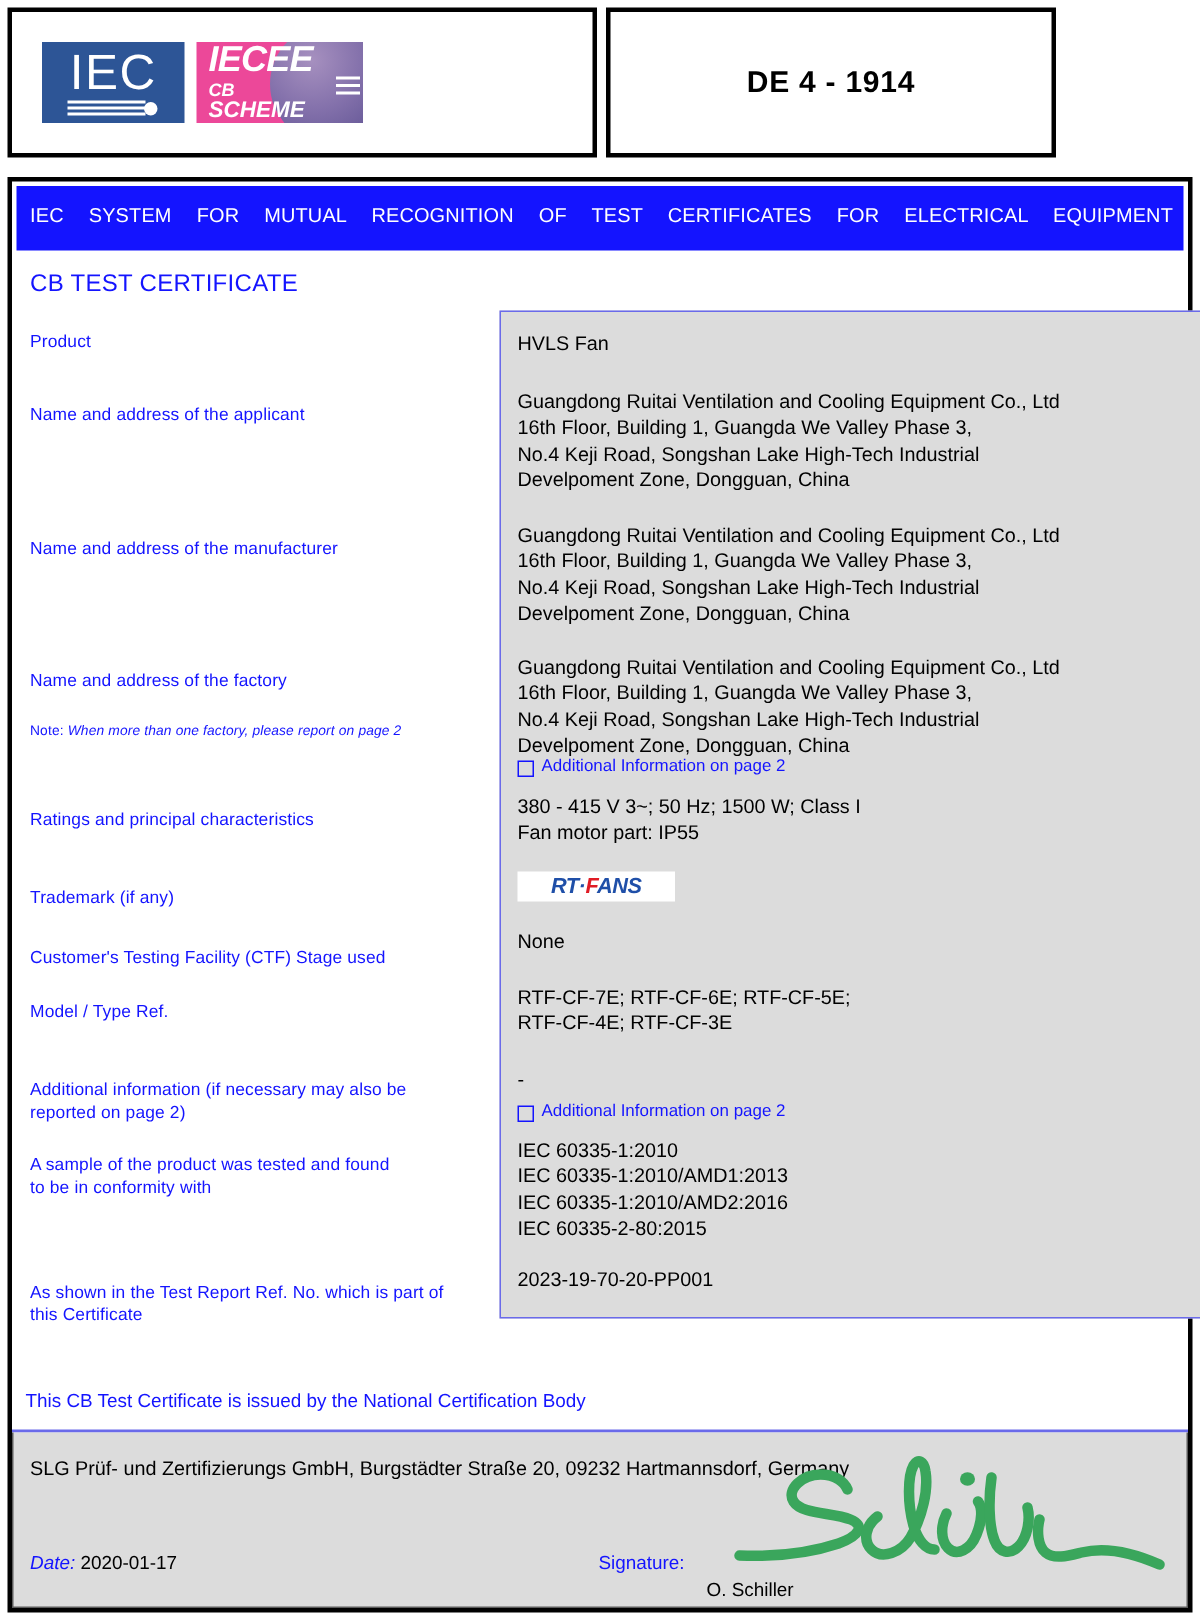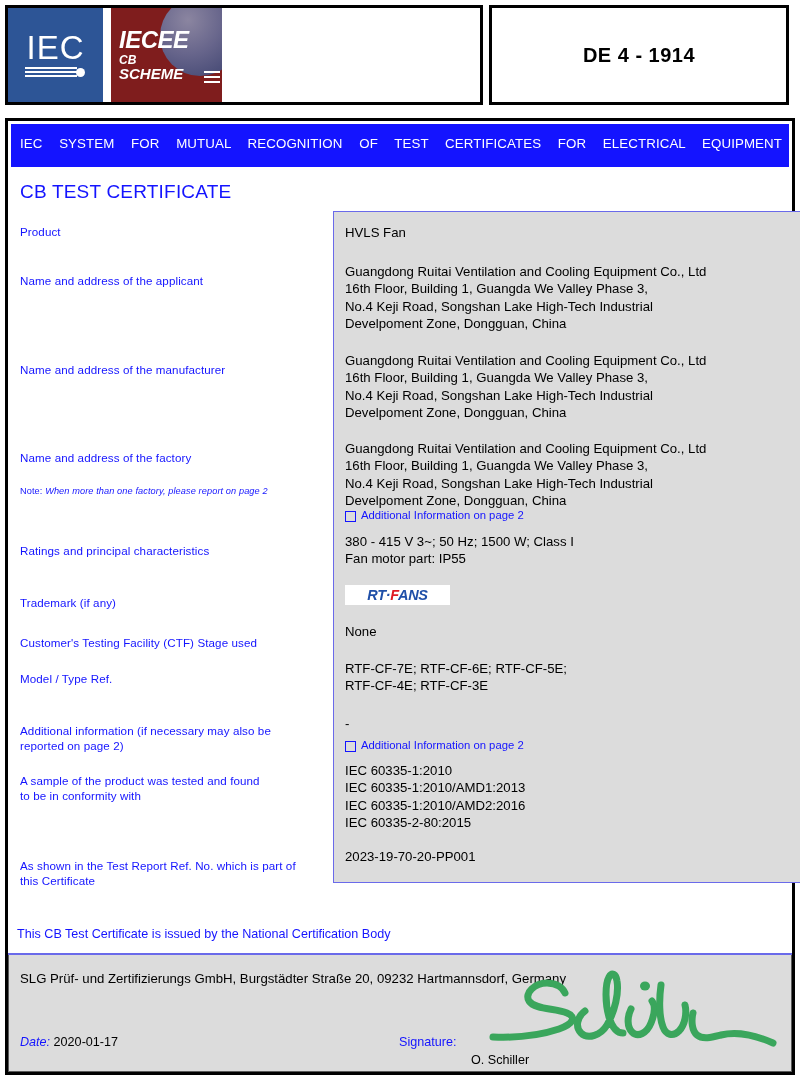--- a/index.html
+++ b/index.html
@@ -26,27 +26,27 @@
     position: absolute;
     left: 5px;
     top: 5px;
     width: 790px;
     height: 100px;
     display: flex;
     gap: 6px;
   }
   .logo-box {
     box-sizing: border-box;
-    width: 478px;
+    width: 393px;
     height: 100px;
     border: 3px solid #000;
     background: #ffffff;
     display: flex;
     align-items: stretch;
-    padding: 0;
+    padding: 20px;
   }
   .logo-inner {
     display: flex;
     align-items: stretch;
     height: 100%;
   }
   .iec-logo {
     width: 95px;
     background: #2d5596;
     display: flex;
@@ -84,21 +84,21 @@
     right: 2px;
     top: 2px;
     width: 9px;
     height: 9px;
     border-radius: 50%;
     background: #ffffff;
   }
   .logo-gap { width: 8px; background: #ffffff; }
   .iecee-logo {
     width: 103px;
-    background: #7f1d1d;
+    background: #ec4899;
     position: relative;
     overflow: hidden;
     display: flex;
     flex-direction: column;
     justify-content: center;
     padding-left: 8px;
   }
   .iecee-globe {
     position: absolute;
     right: -18px;
@@ -206,21 +206,21 @@
   }
   .blue-banner span.l1 {
     display: block;
     text-align: justify;
     text-align-last: justify;
   }
   .blue-banner span.l2 { display: block; }
 
   .cert-title {
     color: #1414ff;
-    font-size: 19px;
+    font-size: 16px;
     padding: 14px 0 0 9px;
     letter-spacing: 0.2px;
   }
 
   
   .body-area {
     position: relative;
     margin-top: 8px;
     height: 672px;
   }

